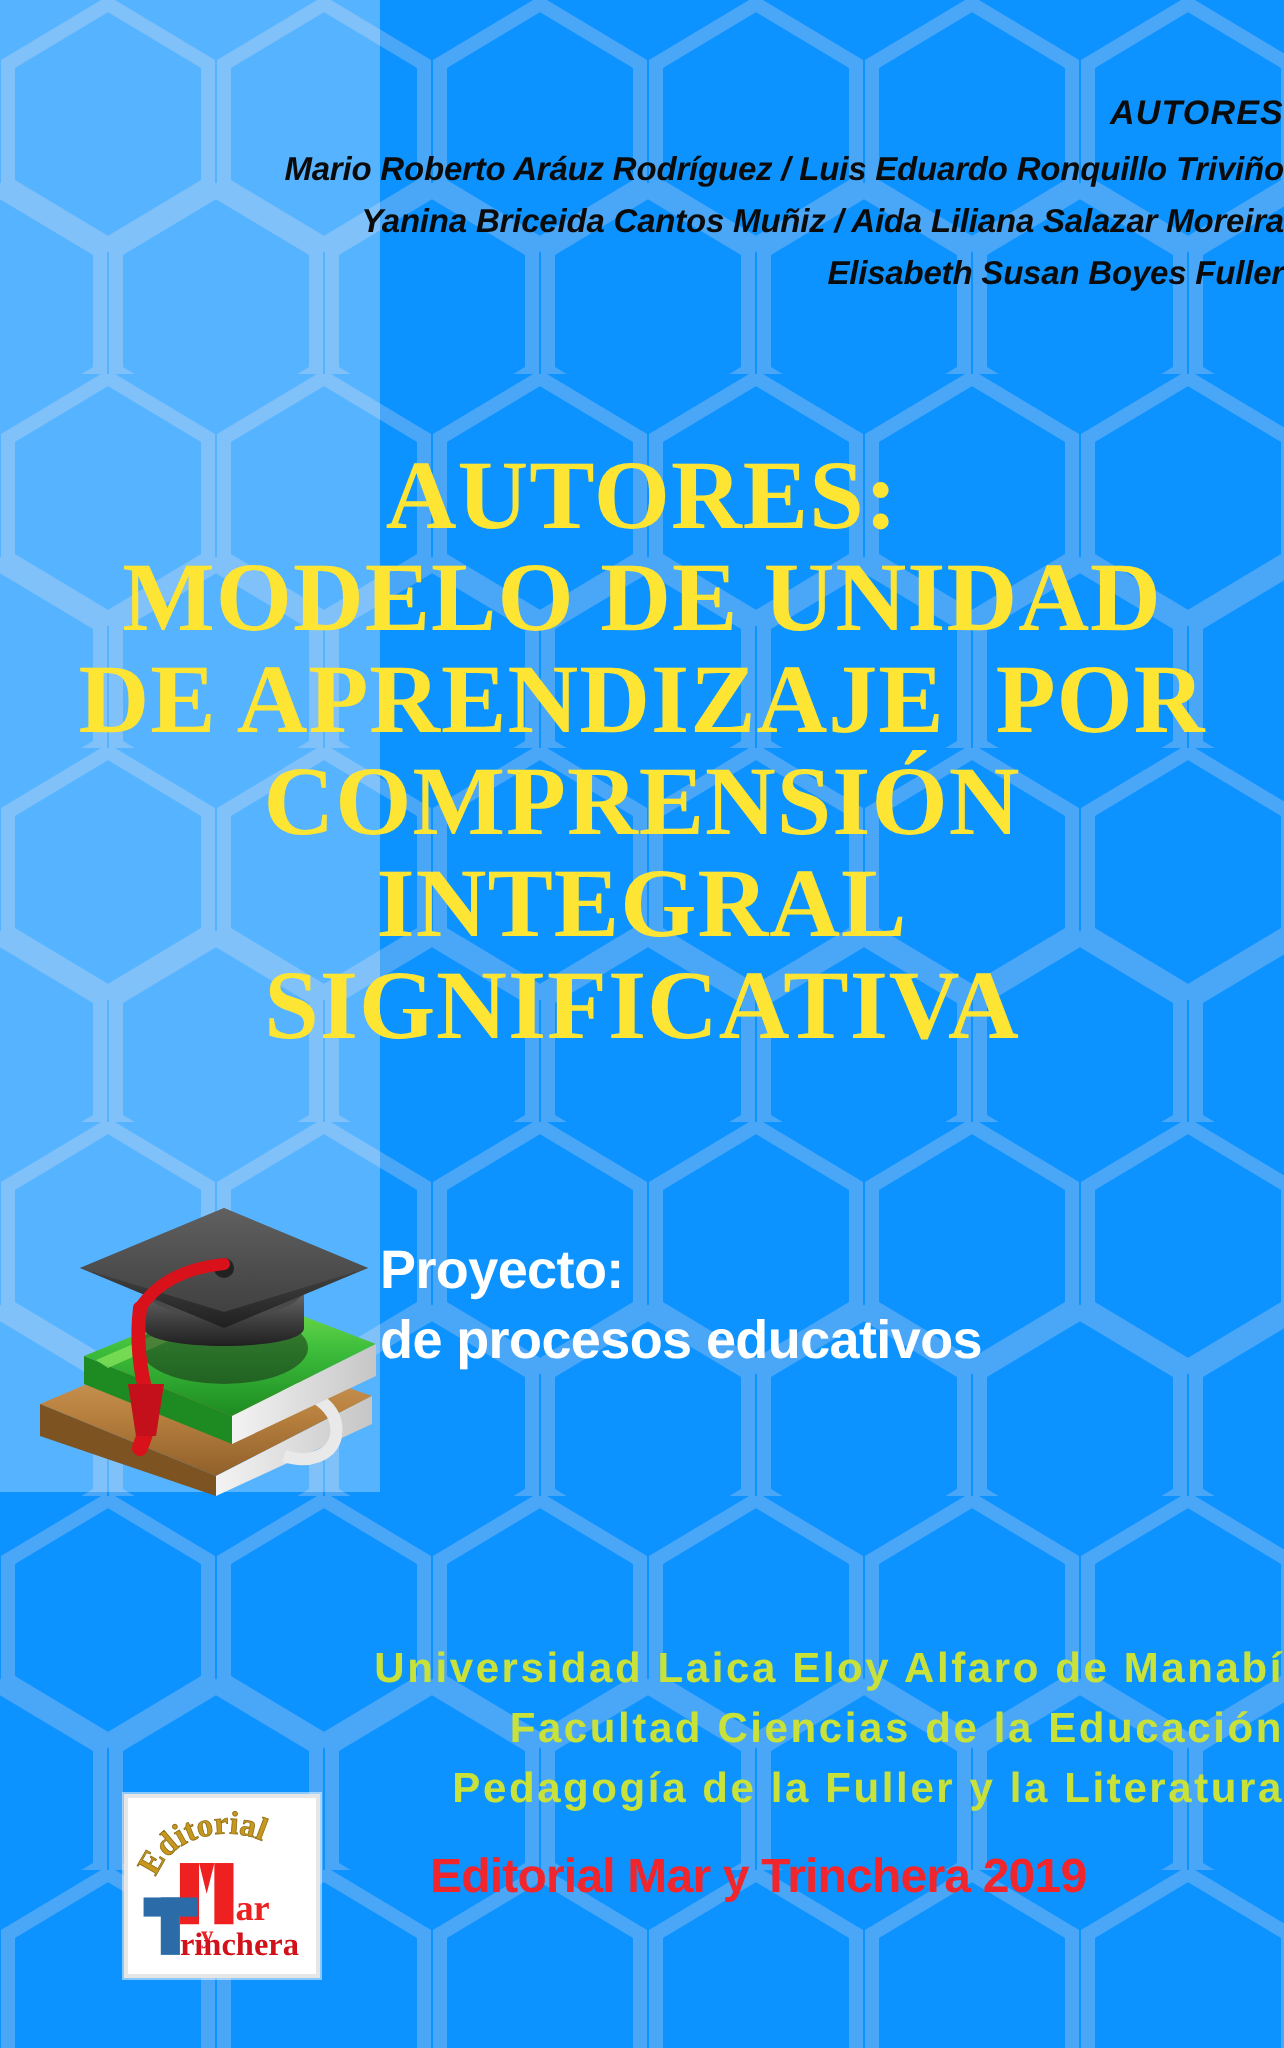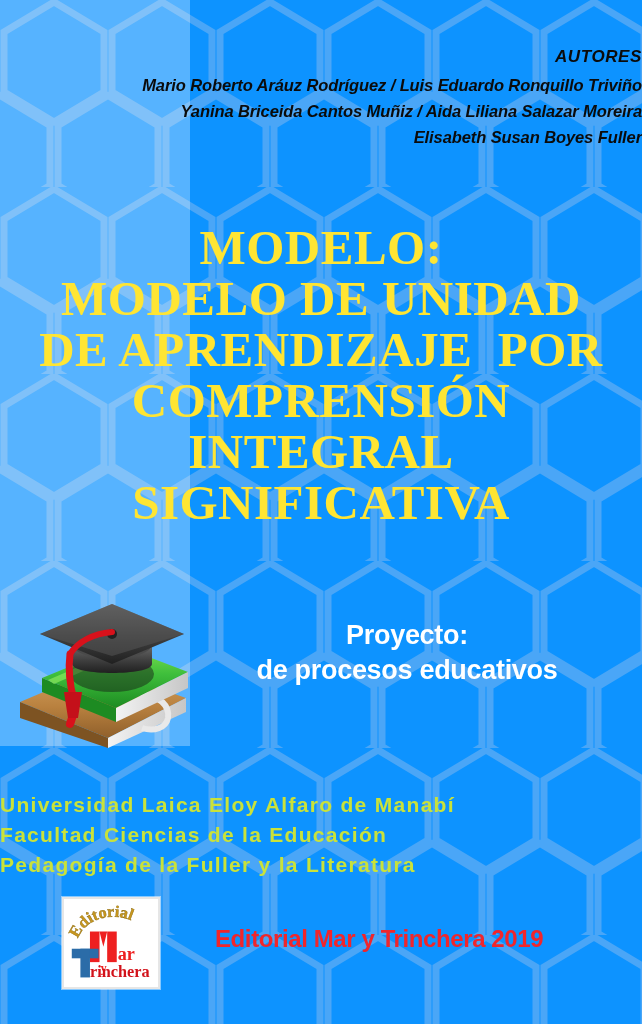--- a/index.html
+++ b/index.html
@@ -82,36 +82,36 @@
     letter-spacing: 0.5px;
   }
   .title .tline { display: block; white-space: pre; }
 
   
   .project {
     position: absolute;
     top: 618px;
     left: 190px;
     right: 18px;
-    text-align: center;
+    text-align: left;
     color: #ffffff;
     font-weight: bold;
     font-size: 27px;
     line-height: 35px;
     letter-spacing: -0.3px;
   }
   .project .pline { display: block; white-space: nowrap; }
 
   
   .university {
     position: absolute;
-    top: 790px;
+    top: 820px;
     left: 0;
     right: 0;
-    text-align: left;
+    text-align: right;
     color: #c9e23a;
     font-weight: bold;
     font-size: 21px;
     line-height: 30px;
     letter-spacing: 1.3px;
   }
   .university .uline { display: block; white-space: nowrap; }
 
   
   .publisher-line {
@@ -176,21 +176,21 @@
   <div class="content">
 
     <div class="authors">
       <span class="heading">AUTORES</span>
       <span class="line">Mario Roberto Aráuz Rodríguez / Luis Eduardo Ronquillo Triviño</span>
       <span class="line">Yanina Briceida Cantos Muñiz / Aida Liliana Salazar Moreira</span>
       <span class="line">Elisabeth Susan Boyes Fuller</span>
     </div>
 
     <div class="title">
-      <span class="tline">MODELO:</span>
+      <span class="tline">AUTORES:</span>
       <span class="tline">MODELO DE UNIDAD</span>
       <span class="tline">DE APRENDIZAJE  POR</span>
       <span class="tline">COMPRENSIÓN</span>
       <span class="tline">INTEGRAL</span>
       <span class="tline">SIGNIFICATIVA</span>
     </div>
 
     <div class="books-art">
       <svg viewBox="0 0 190 152" xmlns="http://www.w3.org/2000/svg">
         <defs>

